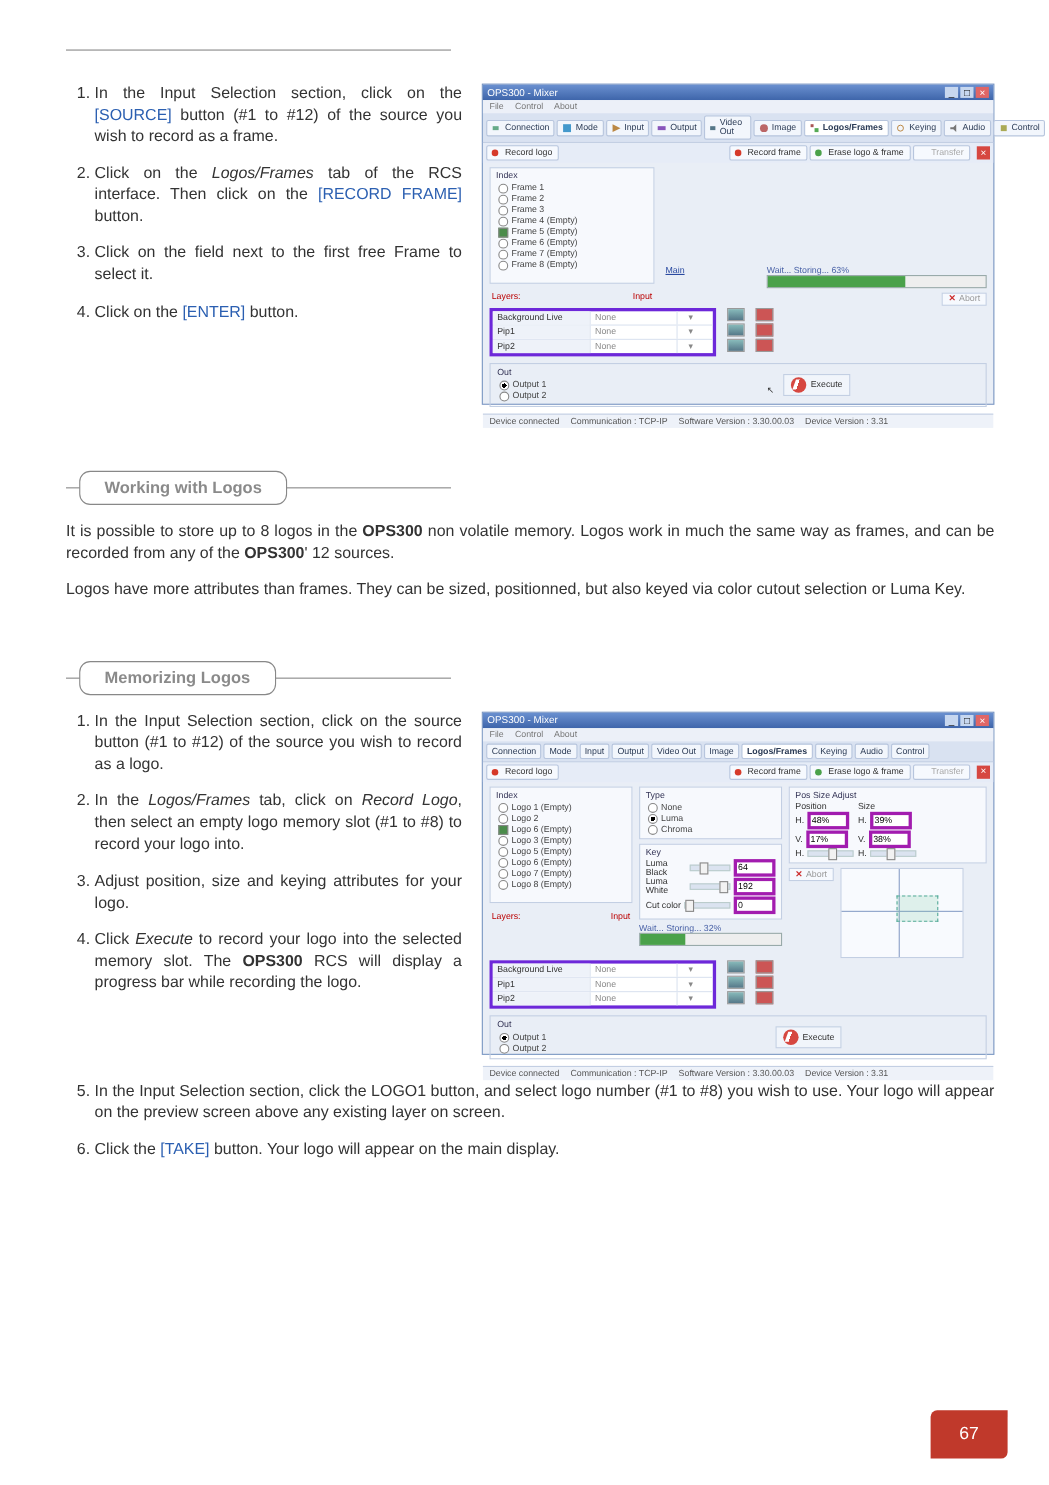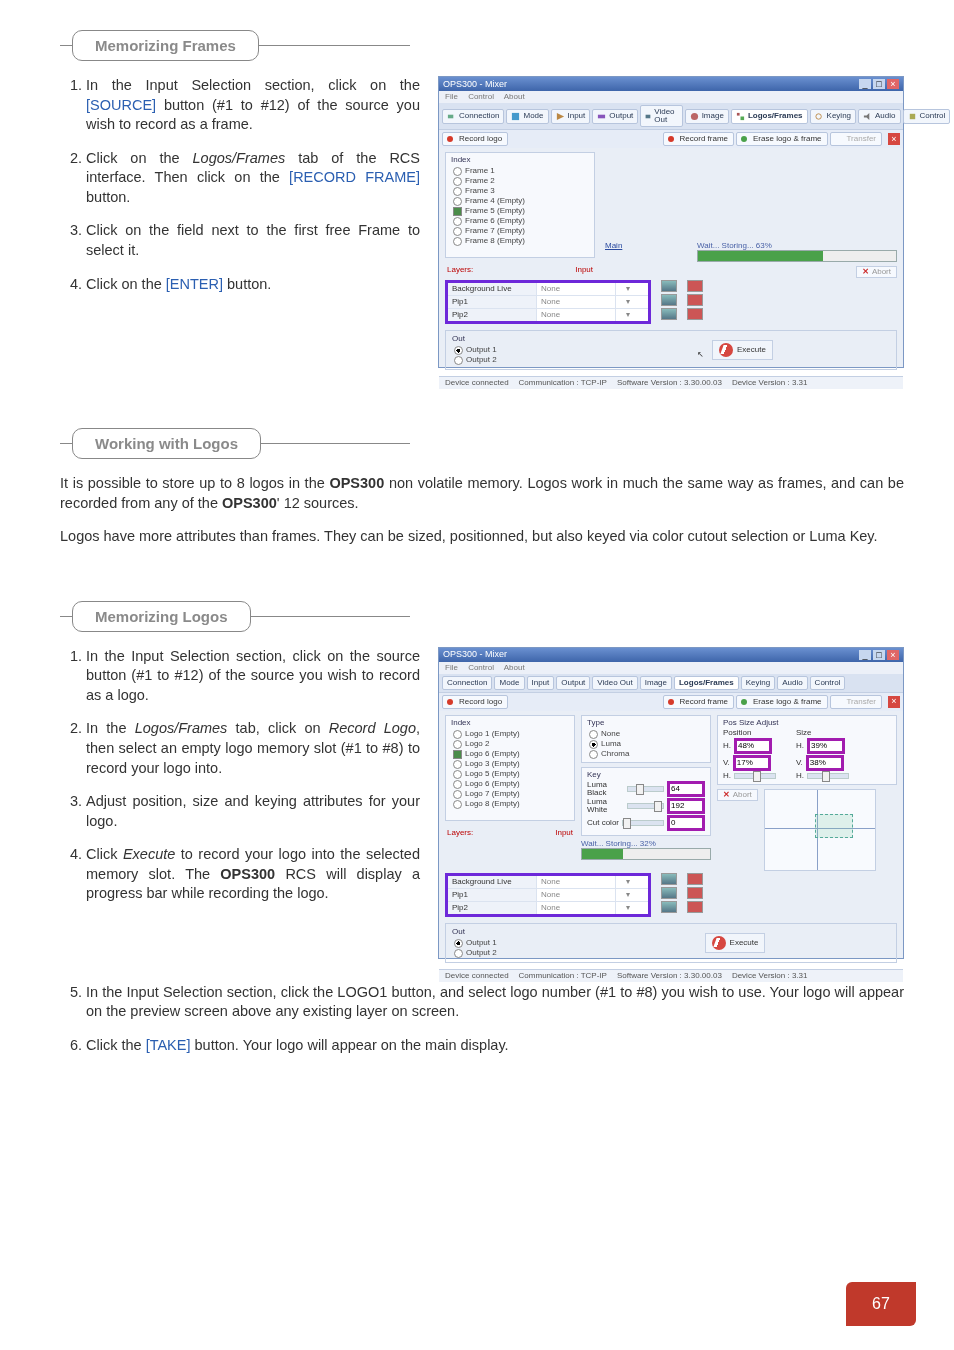--- a/index.html
+++ b/index.html
@@ -92,21 +92,20 @@
   .preview-box .logo { position:absolute; width:36px; height:22px; border:1px dashed #5a9; background:rgba(120,200,160,.2);}
   .page-num { position:absolute; right:38px; bottom:24px; width:70px; height:44px; background:#c0392b; color:#fff; border-radius:6px 0 6px 0; display:flex; align-items:center; justify-content:center; font-size:16px; }
 </style>
 </head>
 <body>
 
 <div class="page">
 
   <div class="section-label">
     <div class="line"></div>
-    <div class="pill">Memorizing Frames</div>
   </div>
 
   <div class="two-col">
     <div class="col-l">
       <ol class="steps">
         <li>
           <span>In the Input Selection section, click on the </span><span class="link">[SOURCE]</span><span> button (#1 to #12) of the source you wish to record as a frame.</span>
         </li>
         <li>
           <span>Click on the </span><span class="em">Logos/Frames</span><span> tab of the RCS interface. Then click on the </span><span class="link">[RECORD FRAME]</span><span> button.</span>
@@ -426,21 +425,21 @@
               <div class="progress-wrap">
                 <div class="progress-label">Wait... Storing... 32%</div>
                 <div class="progress">
                     <div class="bar" style="width:32%;"></div>
                   </div>
               </div>
             </div>
             <div style="flex:1;">
               <div class="panel">
                 <div class="panel-title">Pos Size Adjust</div>
-                <div style="display:flex; gap:20px;align-items:flex-end;">
+                <div style="display:flex; gap:4px;align-items:flex-end;">
                   <div>
                     <div class="mini">Position</div>
                     <div class="field-row">
                         <span>H.</span>
                         <input type="text" value="48%" style="">
                       </div>
                     <div class="field-row">
                         <span>V.</span>
                         <input type="text" value="17%" style="">
                       </div>

